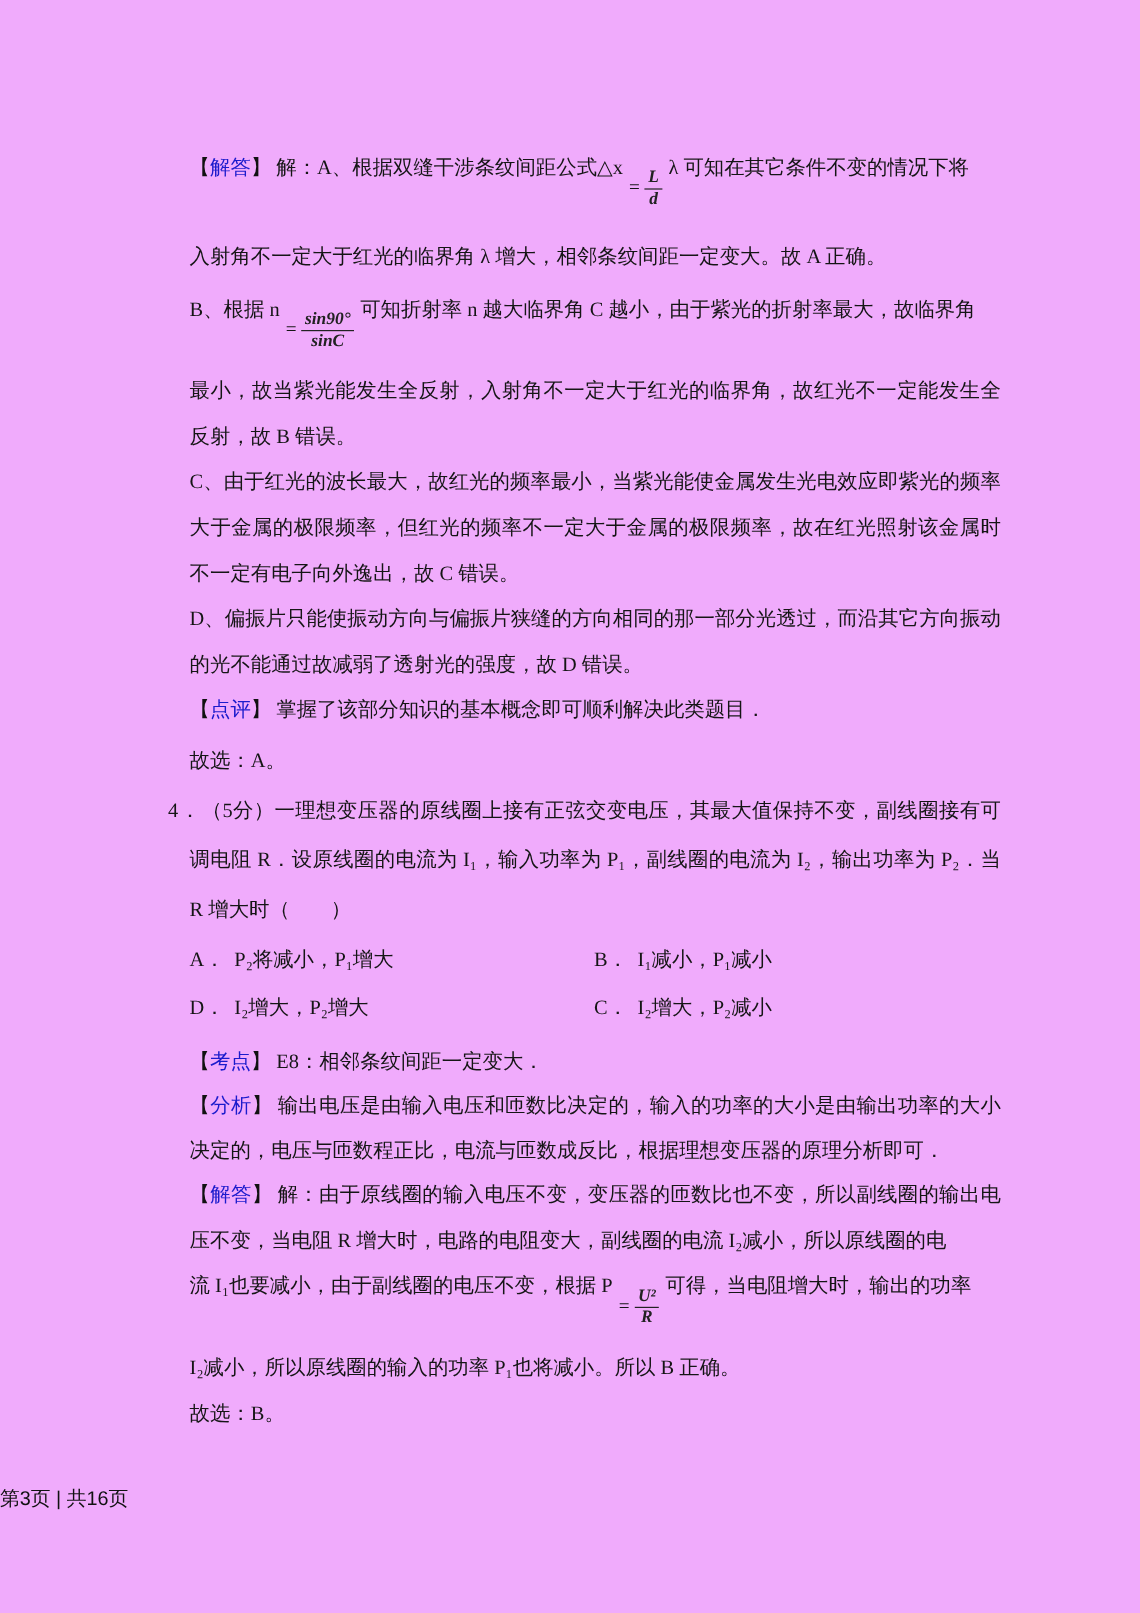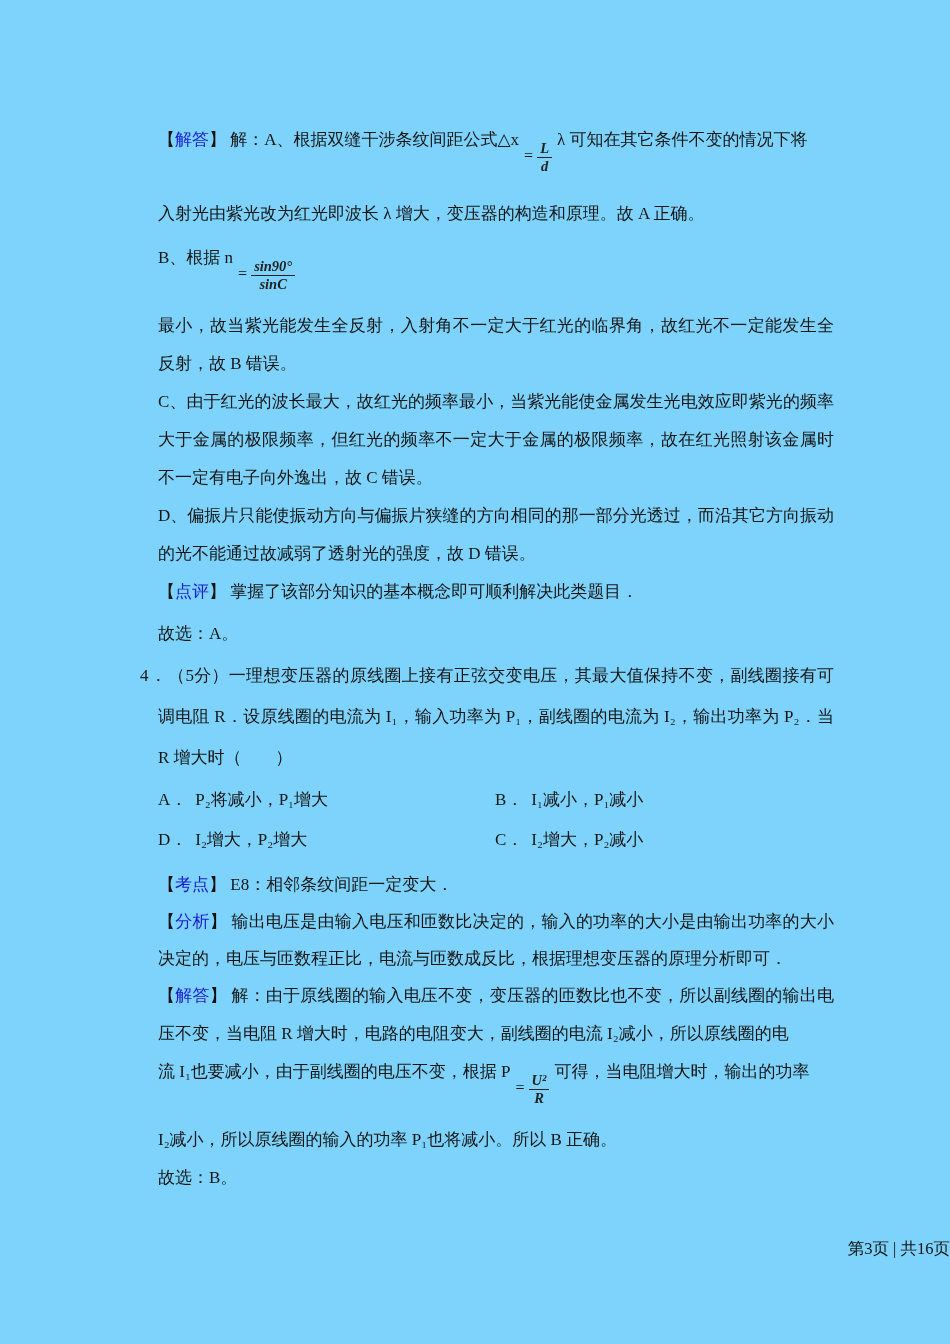--- a/index.html
+++ b/index.html
@@ -1,19 +1,19 @@
 <!DOCTYPE html>
 <html><head>
 <meta charset="utf-8">
 <style>
   html,body{margin:0;padding:0;background:#e8e8e8;}
   #page{
     position:relative;
     width:950px;height:1344px;
-    background:#7dd3fc;
+    background:#f0abfc;
     font-family:"Liberation Serif","DejaVu Serif",serif;
     color:#151515;
     overflow:hidden;
   }
   #content{
     position:absolute;
     left:158px;top:0;
     width:676px;
     padding-top:121px;
     font-size:17px;
@@ -47,40 +47,40 @@
   .fnum{ display:block; border-bottom:1.5px solid #222; padding:0 3px 1px; }
   .fden{ display:block; padding-top:1px; }
   
   .opt-grid{
     display:grid; grid-template-columns:337px 1fr;
     line-height:40px; margin:0 0 6px 0;
   }
   .opt .key{ margin-right:8px; }
   #footer{
     position:absolute; left:0; top:1238px; width:950px;
-    text-align:right;
-    font-family:Liberation Serif, serif;
+    text-align:left;
+    font-family:Liberation Sans, sans-serif;
     font-size:16.5px; color:#111111;
   }
 </style>
 </head>
 <body>
 
 <div id="page">
   <div id="content">
 
     <p class="line single mb36">
       <span class="lbl"><span class="bk">【</span><span class="inner">解答</span><span class="bk">】</span></span>
       <span>解：A、根据双缝干涉条纹间距公式△x</span><span class="fgroup"><span class="feq">=</span><span class="frac"><span class="fnum">L</span><span class="fden">d</span></span></span><span>λ 可知在其它条件不变的情况下将</span>
     </p>
 
-    <p class="line single mb6">入射光由紫光改为红光即波长 λ 增大，变压器的构造和原理。故 A 正确。</p>
+    <p class="line single mb6">入射角不一定大于红光的临界角 λ 增大，相邻条纹间距一定变大。故 A 正确。</p>
 
     <p class="line single mb30">
-      <span>B、根据 n</span><span class="fgroup"><span class="feq">=</span><span class="frac"><span class="fnum">sin90°</span><span class="fden">sinC</span></span></span>
+      <span>B、根据 n</span><span class="fgroup"><span class="feq">=</span><span class="frac"><span class="fnum">sin90°</span><span class="fden">sinC</span></span></span><span>可知折射率 n 越大临界角 C 越小，由于紫光的折射率最大，故临界角</span>
     </p>
 
     <p class="line">最小，故当紫光能发生全反射，入射角不一定大于红光的临界角，故红光不一定能发生全反射，故 B 错误。</p>
     <p class="line">C、由于红光的波长最大，故红光的频率最小，当紫光能使金属发生光电效应即紫光的频率大于金属的极限频率，但红光的频率不一定大于金属的极限频率，故在红光照射该金属时不一定有电子向外逸出，故 C 错误。</p>
     <p class="line">D、偏振片只能使振动方向与偏振片狭缝的方向相同的那一部分光透过，而沿其它方向振动的光不能通过故减弱了透射光的强度，故 D 错误。</p>
     <p class="line single mb4">
       <span class="lbl"><span class="bk">【</span><span class="inner">点评</span><span class="bk">】</span></span>
       <span>掌握了该部分知识的基本概念即可顺利解决此类题目．</span>
     </p>
 

